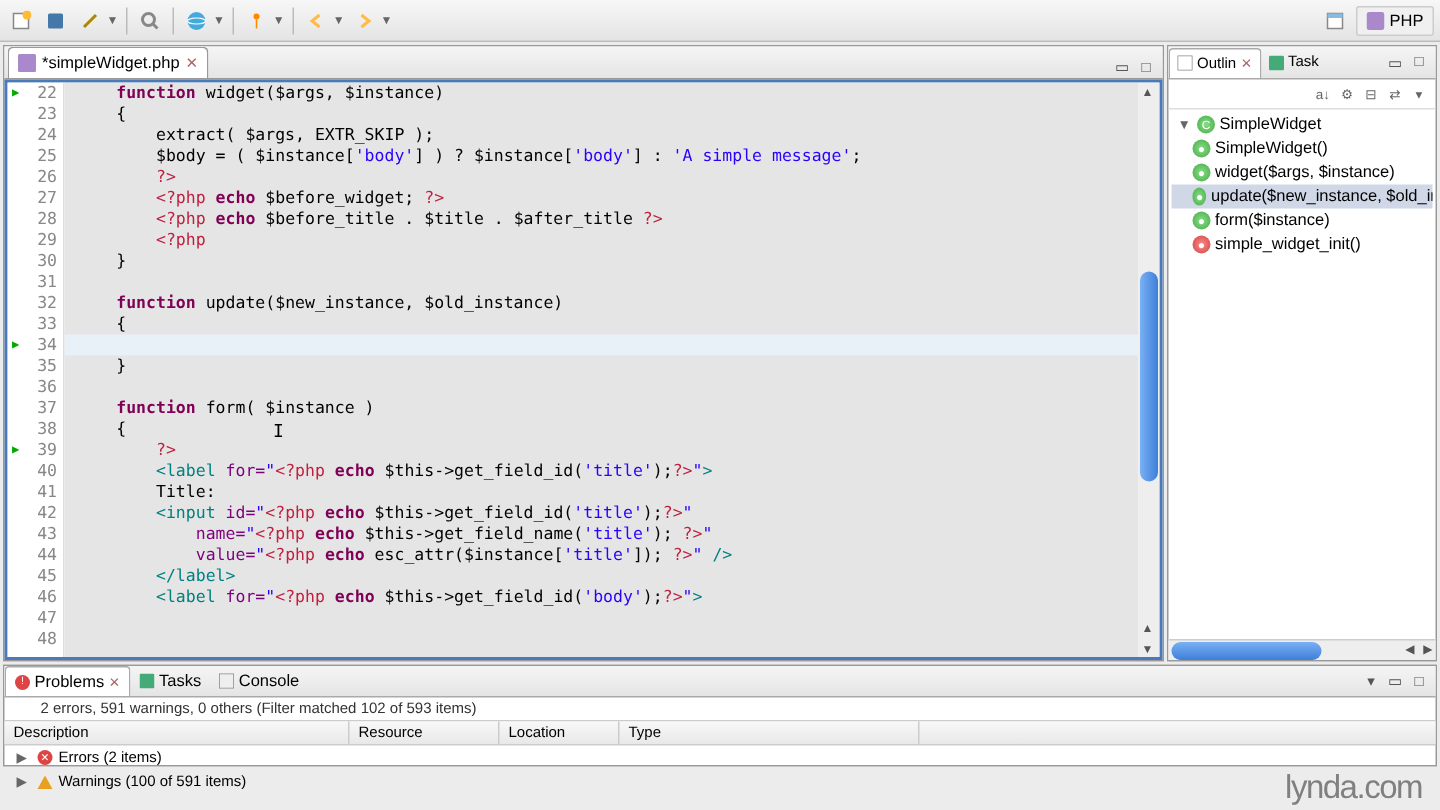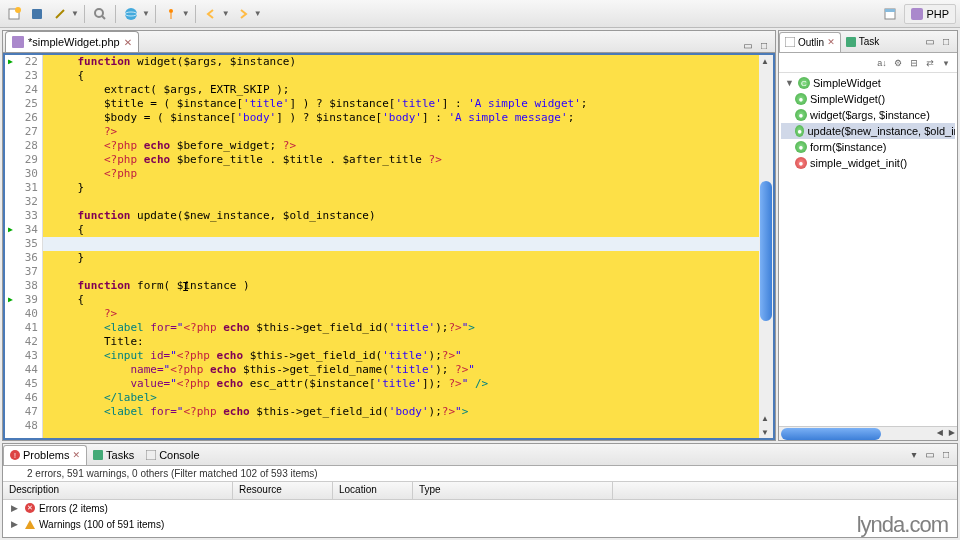--- a/index.html
+++ b/index.html
@@ -19,21 +19,21 @@
 .file-tab { display: flex; align-items: center; gap: 4px; padding: 2px 6px; background: #fff; border: 1px solid #999; border-bottom: none; border-radius: 4px 4px 0 0; height: 21px; margin-left: 2px; margin-top: 1px; cursor: pointer; }
 .file-tab.active { background: #fff; }
 .tab-icons { margin-left: auto; display: flex; gap: 2px; padding-right: 4px; }
 .tab-icon { width: 14px; height: 14px; cursor: pointer; display: flex; align-items: center; justify-content: center; font-size: 10px; color: #555; }
 
 .editor-body { flex: 1; display: flex; overflow: hidden; border: 2px solid #4a7ab8; position: relative; }
 .gutter { width: 38px; background: #fff; border-right: 1px solid #ddd; font-family: Monaco, Menlo, monospace; font-size: 11px; color: #888; text-align: right; padding-top: 0px; }
 .gutter-line { height: 14px; line-height: 14px; padding-right: 4px; position: relative; }
 .fold-marker { position: absolute; left: 1px; top: 2px; width: 9px; height: 9px; font-size: 8px; display: flex; align-items: center; justify-content: center; }
 .fold-green { color: #0a0; }
-.code { flex: 1; font-family: Monaco, Menlo, monospace; font-size: 11px; background: #fde047; overflow: hidden; position: relative; }
+.code { flex: 1; font-family: Monaco, Menlo, monospace; font-size: 11px; background: #e5e5e5; overflow: hidden; position: relative; }
 .code-line { height: 14px; line-height: 14px; white-space: pre; padding-left: 8px; }
 .hl-line { background: #e8f0f8; }
 .kw { color: #7f0055; font-weight: bold; }
 .str { color: #2a00ff; }
 .php-tag { color: #c02040; }
 .html-tag { color: #008080; }
 .html-attr { color: #7f007f; }
 
 .editor-scroll { width: 14px; background: #eee; position: relative; }
 .scroll-thumb { position: absolute; left: 1px; width: 12px; background: linear-gradient(90deg, #7ab0f5, #3d7fd8); border-radius: 6px; }
@@ -50,21 +50,21 @@
 .tree-node.lvl1 { padding-left: 14px; }
 .tree-node.sel { background: #d0d8e8; }
 .tree-icon { width: 12px; height: 12px; border-radius: 50%; display: inline-flex; align-items: center; justify-content: center; font-size: 8px; color: #fff; }
 .ti-class { background: radial-gradient(#8d8, #4a4); }
 .ti-method { background: radial-gradient(#8d8, #4a4); }
 .ti-func { background: radial-gradient(#f88, #c44); }
 .tree-expand { width: 10px; font-size: 9px; color: #666; }
 .outline-hscroll { height: 14px; background: #eee; border-top: 1px solid #ccc; position: relative; }
 .hthumb { position: absolute; top: 1px; height: 12px; background: linear-gradient(#7ab0f5, #3d7fd8); border-radius: 6px; }
 
-.bottom-panel { height: 95px; border: 1px solid #999; margin: 0 2px 2px 2px; background: #fff; display: flex; flex-direction: column; }
+.bottom-panel { height: 68px; border: 1px solid #999; margin: 0 2px 2px 2px; background: #fff; display: flex; flex-direction: column; }
 .bp-tabs { height: 22px; background: linear-gradient(#f5f5f5, #e5e5e5); border-bottom: 1px solid #aaa; display: flex; align-items: center; }
 .bp-tab { display: flex; align-items: center; gap: 3px; padding: 2px 6px; height: 20px; cursor: pointer; font-size: 11px; }
 .bp-tab.active { background: #fff; border: 1px solid #aaa; border-bottom: none; border-radius: 3px 3px 0 0; }
 .bp-status { height: 16px; line-height: 16px; font-size: 10px; padding: 0 24px; color: #333; border-bottom: 1px solid #ccc; }
 .bp-headers { height: 18px; display: flex; background: linear-gradient(#f8f8f8, #e8e8e8); border-bottom: 1px solid #ccc; font-size: 10px; }
 .bp-col { border-right: 1px solid #ccc; padding: 2px 6px; }
 .bp-rows { flex: 1; font-size: 10px; }
 .bp-row { display: flex; align-items: center; gap: 4px; height: 16px; padding-left: 8px; cursor: pointer; }
 .row-expand { width: 10px; color: #666; font-size: 9px; }
 .err-icon { width: 10px; height: 10px; border-radius: 50%; background: #d44; color: #fff; font-size: 7px; display: flex; align-items: center; justify-content: center; }
@@ -191,21 +191,20 @@
           <div class="gutter-line">44</div>
           <div class="gutter-line">45</div>
           <div class="gutter-line">46</div>
           <div class="gutter-line">47</div>
           <div class="gutter-line">48</div>
         </div>
       <div class="code" id="code">
           <div class="code-line">    <span class="kw">function</span> widget($args, $instance)</div>
           <div class="code-line">    {</div>
           <div class="code-line">        extract( $args, EXTR_SKIP );</div>
-          <div class="code-line">        $title = ( $instance[<span class="str">'title'</span>] ) ? $instance[<span class="str">'title'</span>] : <span class="str">'A simple widget'</span>;</div>
           <div class="code-line">        $body = ( $instance[<span class="str">'body'</span>] ) ? $instance[<span class="str">'body'</span>] : <span class="str">'A simple message'</span>;</div>
           <div class="code-line">        <span class="php-tag">?&gt;</span></div>
           <div class="code-line">        <span class="php-tag">&lt;?php</span> <span class="kw">echo</span> $before_widget; <span class="php-tag">?&gt;</span></div>
           <div class="code-line">        <span class="php-tag">&lt;?php</span> <span class="kw">echo</span> $before_title . $title . $after_title <span class="php-tag">?&gt;</span></div>
           <div class="code-line">        <span class="php-tag">&lt;?php</span></div>
           <div class="code-line">    }</div>
           <div class="code-line"></div>
           <div class="code-line">    <span class="kw">function</span> update($new_instance, $old_instance)</div>
           <div class="code-line">    {</div>
           <div class="code-line hl-line">        </div>

